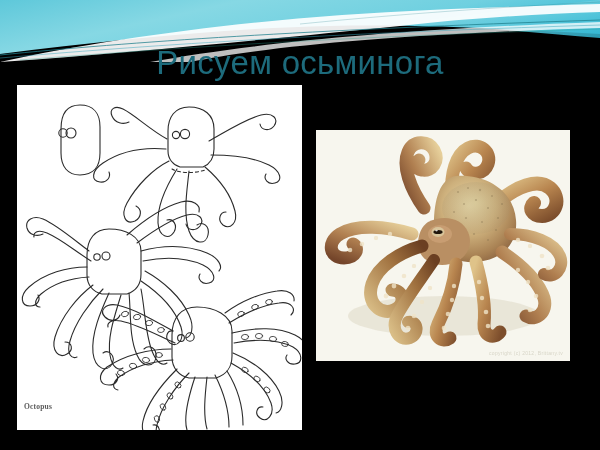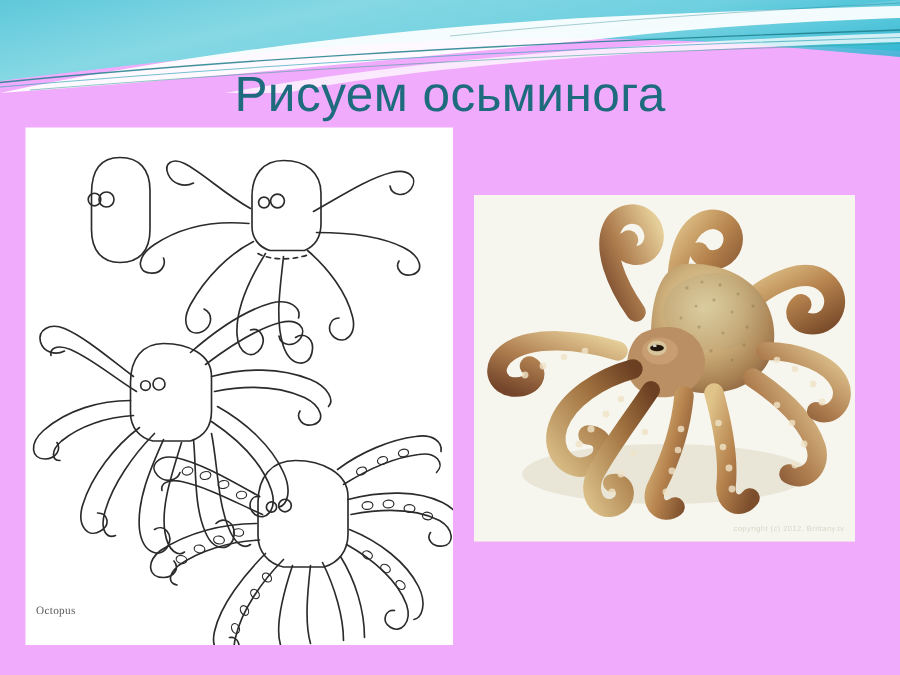--- a/index.html
+++ b/index.html
@@ -13,21 +13,21 @@
     font-family: "Liberation Sans", sans-serif;
     overflow: hidden;
     position: relative;
   }
 
   #slide {
     position: absolute;
     left: 0; top: 0;
     width: 600px;
     height: 450px;
-    background: #f0abfc;
+    background: #000000;
     overflow: hidden;
   }
 
   
   #header-band {
     position: absolute;
     left: 0; top: 0;
     width: 600px;
     height: 62px;
     overflow: hidden;
@@ -66,20 +66,21 @@
     display: block;
   }
   #drawing-caption {
     position: absolute;
     left: 24px;
     top: 402px;
     font-family: "Liberation Serif", serif;
     font-size: 7.5px;
     color: #5b5b5b;
     letter-spacing: 0.2px;
+    font-weight: bold;
   }
 
   
   #photo-frame {
     position: absolute;
     left: 316px;
     top: 130px;
     width: 254px;
     height: 231px;
     background: #f3f2e9;

